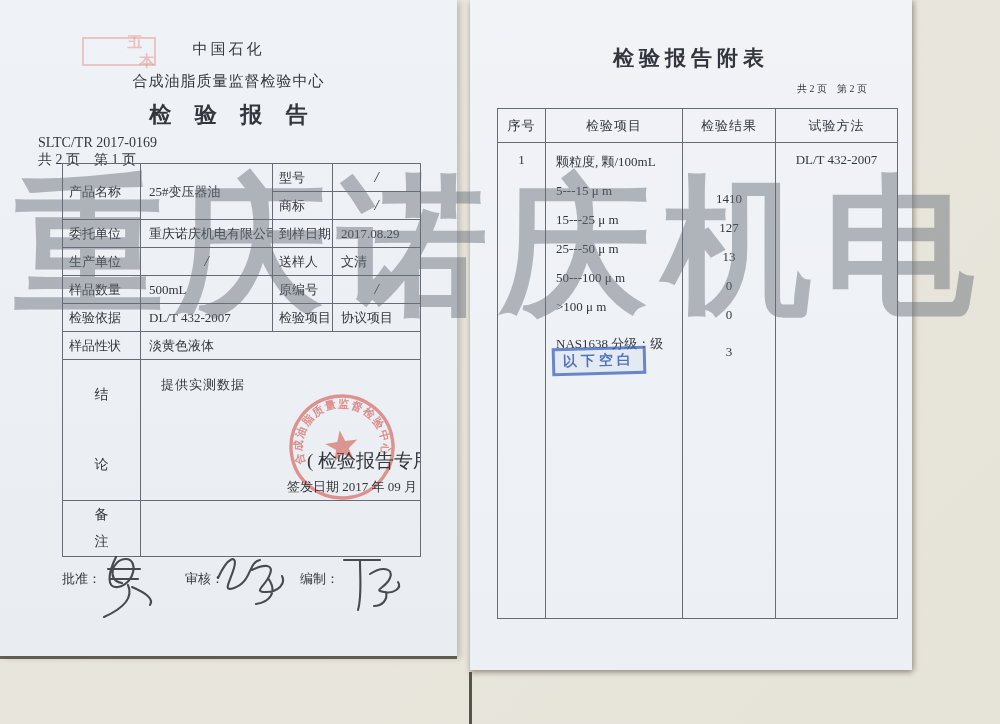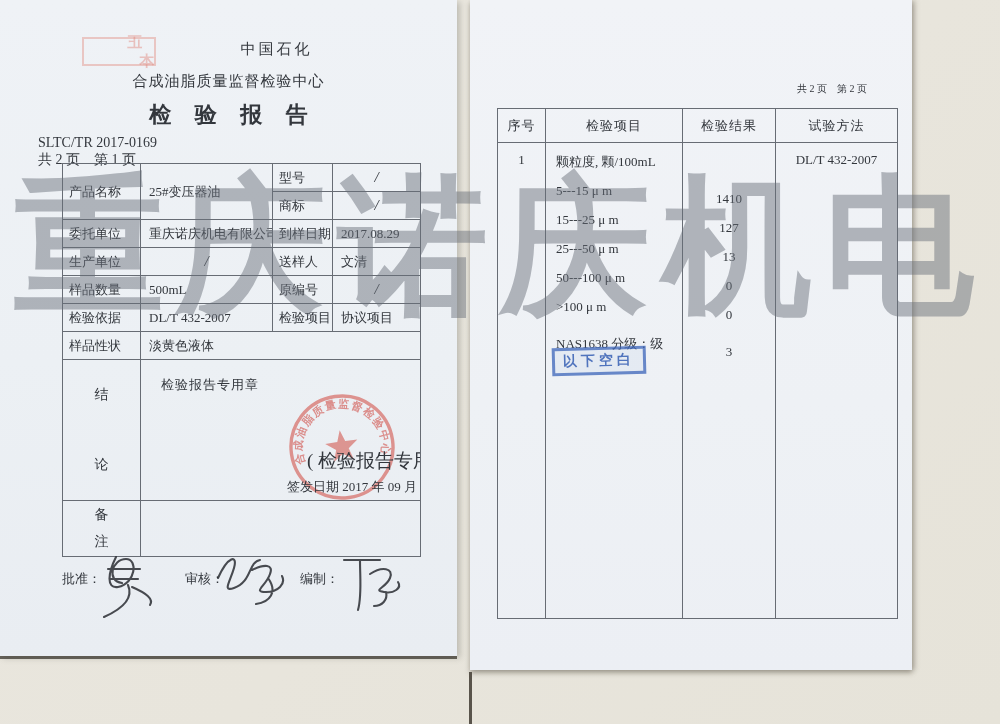--- a/index.html
+++ b/index.html
@@ -17,21 +17,21 @@
   .seam-v{position:absolute;left:469px;top:672px;width:3px;height:52px;background:#59544b;z-index:0;}
   
   .watermark{position:absolute;left:14px;top:168px;width:978px;z-index:5;pointer-events:none;
      font-size:150px;line-height:158px;font-weight:700;letter-spacing:12px;white-space:nowrap;
      color:rgba(104,110,121,.48);font-family:"Liberation Serif","DejaVu Serif",serif;}
   
   .dup-stamp{position:absolute;left:82px;top:37px;width:70px;height:25px;
      border:2px solid rgba(224,132,120,.40);display:flex;align-items:center;justify-content:center;}
   .dup-stamp span{transform:scaleX(-1);color:rgba(221,125,112,.42);font-weight:700;
      font-size:15px;letter-spacing:12px;text-indent:12px;}
-  .org{position:absolute;left:0;top:40px;width:457px;text-align:center;font-size:15px;letter-spacing:3px;padding-left:48px;}
+  .org{position:absolute;left:0;top:40px;width:457px;text-align:center;font-size:15px;letter-spacing:3px;}
   .center-name{position:absolute;left:0;top:72px;width:457px;text-align:center;font-size:15px;letter-spacing:1px;}
   .report-title{position:absolute;left:0;top:100px;width:457px;text-align:center;
      font-size:22px;font-weight:700;letter-spacing:9px;text-indent:9px;}
   .report-meta{position:absolute;left:38px;top:135px;width:358px;display:flex;
      justify-content:space-between;font-size:14px;flex-direction:column;}
   
   table{border-collapse:collapse;}
   .info-table{position:absolute;left:62px;top:163px;width:358px;table-layout:fixed;}
   .info-table td{border:1px solid #676c74;font-size:13px;padding:0 0 0 6px;
      height:27px;overflow:hidden;white-space:nowrap;}
@@ -139,21 +139,21 @@
         <td colspan="3" class="val" data-interactable="false">淡黄色液体</td>
       </tr>
       <tr data-interactable="false">
         <td class="vertcell" style="height:140px;" data-interactable="false">
           <div class="vwrap">
             <span data-interactable="false">结</span>
             <span data-interactable="false">论</span>
           </div>
         </td>
         <td colspan="3" class="concl-cell" data-interactable="false">
-          <div class="concl-text" data-interactable="false">检验报告专用章</div>
+          <div class="concl-text" data-interactable="false">提供实测数据</div>
           <svg class="round-stamp" data-interactable="false" width="110" height="110" viewBox="0 0 110 110">
             <circle cx="55" cy="55" r="51" fill="none" stroke="rgba(208,68,58,.62)" stroke-width="3.4"></circle>
             <polygon points="55,38 59,49.5 71.2,49.7 61.5,57.1 65,68.8 55,61.8 45,68.8 48.8,57.1 38.8,49.7 51,49.5" fill="rgba(208,68,58,.60)"></polygon>
             <defs>
                   <path id="stampArc" d="M 17,68 A 40,40 0 1,1 93,68" fill="none"></path>
                 </defs>
             <text font-size="11" letter-spacing="1.5" fill="rgba(205,60,52,.62)" font-weight="700">
               <textPath href="#stampArc" startOffset="2" data-interactable="false">合成油脂质量监督检验中心</textPath>
             </text>
           </svg>
@@ -184,20 +184,21 @@
     </svg>
     <svg class="sig" style="left:208px;top:548px;" width="88" height="58" viewBox="0 0 88 58" data-interactable="false">
       <path d="M10,30 C20,8 30,6 26,20 C22,34 14,44 26,40 C44,34 40,14 52,12 M44,22 C56,16 66,16 62,26 C58,38 44,44 58,44 C70,44 78,36 74,28 M60,30 C70,44 62,54 48,56"></path>
     </svg>
     <svg class="sig" style="left:336px;top:548px;" width="72" height="64" viewBox="0 0 72 64" data-interactable="false">
       <path d="M8,12 H44 M24,12 C24,30 26,48 22,62 M34,26 C46,18 58,20 54,30 C50,40 36,42 48,44 C58,46 66,40 62,34 M50,44 C52,52 46,58 38,58"></path>
     </svg>
   </div>
 
   <div class="page page-right" data-interactable="false">
+    <div class="r-title" data-interactable="false">检验报告附表</div>
     <div class="r-meta" data-interactable="false">共 2 页　第 2 页</div>
 
     <table class="result-table" data-interactable="false">
       <colgroup>
           <col style="width:48px">
           <col style="width:137px">
           <col style="width:93px">
           <col style="width:122px">
         </colgroup>
       <tbody>

